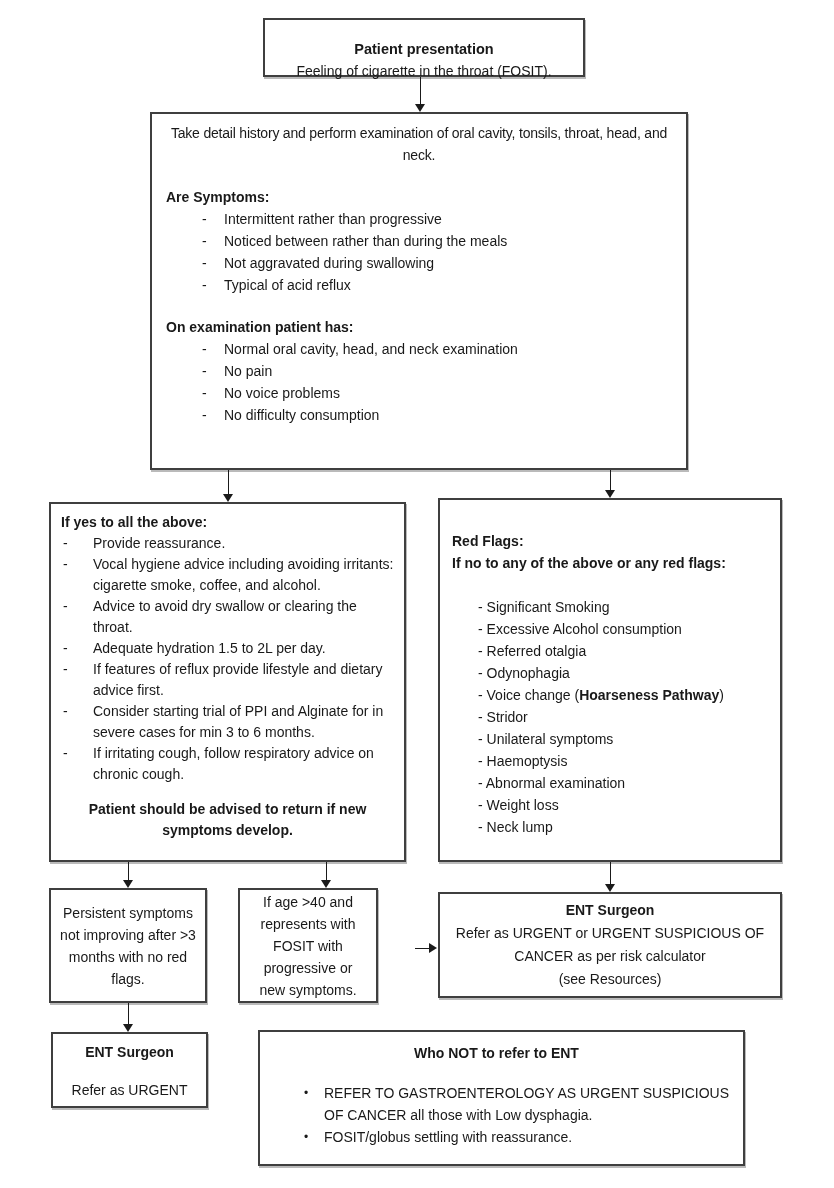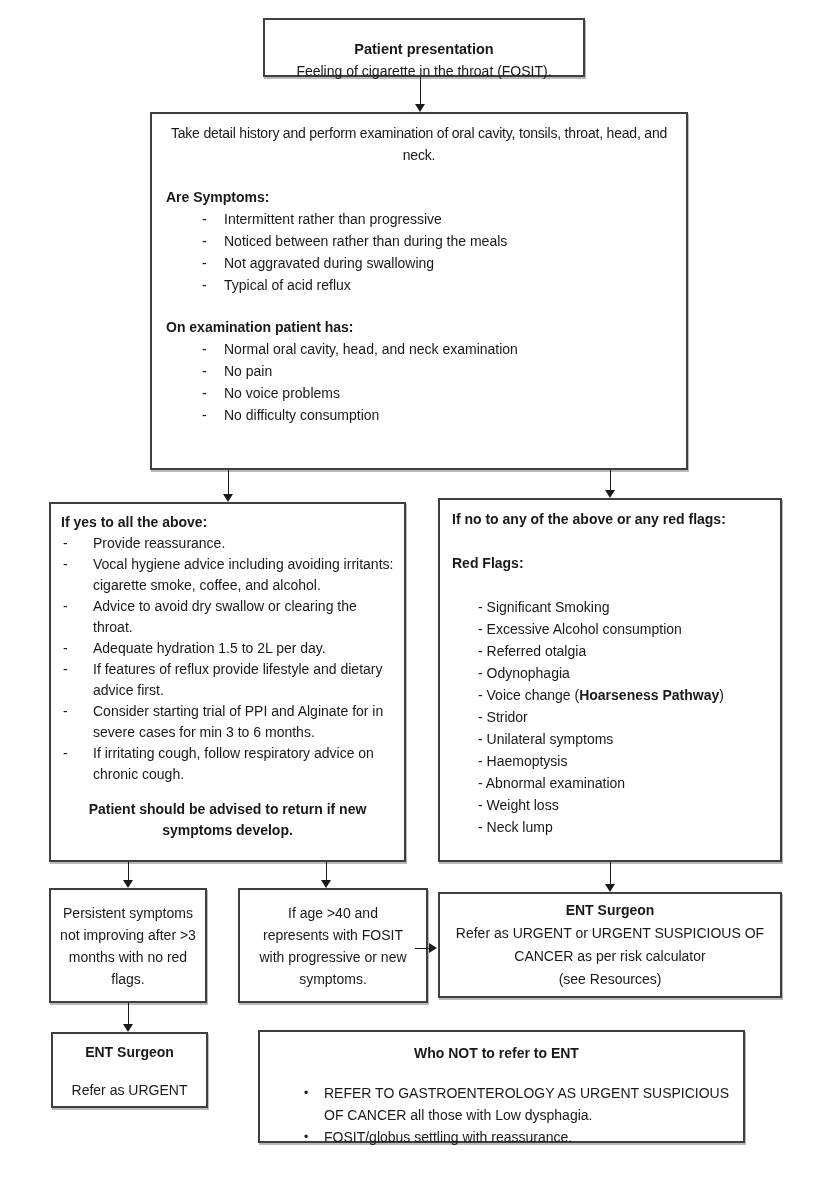--- a/index.html
+++ b/index.html
@@ -36,27 +36,27 @@
 
   .yes-box{left:49px;top:502px;width:357px;height:360px;padding:8px 10px;line-height:21px;}
   .yes-box .dash-list .marker{width:30px;flex:0 0 30px;padding-left:2px;}
   .yes-box .footer{margin-top:14px;padding:0 14px;}
 
   .no-box{left:438px;top:498px;width:344px;height:364px;padding:8px 12px;}
   .no-box .subhead{margin-top:22px;}
   .no-box .rf-list{margin-top:22px;padding-left:26px;}
 
   .persistent-box{left:49px;top:888px;width:158px;height:115px;padding:2px 9px;display:flex;align-items:center;justify-content:center;}
-  .age40-box{left:238px;top:888px;width:190px;height:115px;padding:2px 16px;display:flex;align-items:center;justify-content:center;}
+  .age40-box{left:238px;top:888px;width:140px;height:115px;padding:2px 16px;display:flex;align-items:center;justify-content:center;}
 
   .ent-urgent-box{left:438px;top:892px;width:344px;height:106px;padding:5px 12px;line-height:23px;}
   .ent-routine-box{left:51px;top:1032px;width:157px;height:76px;padding-top:7px;}
   .ent-routine-box .body{margin-top:16px;}
 
-  .whonot-box{left:258px;top:1030px;width:487px;height:113px;padding:10px 10px 10px 0;}
+  .whonot-box{left:258px;top:1030px;width:487px;height:136px;padding:10px 10px 10px 0;}
   .whonot-box .title{margin-bottom:18px;}
   .bullet-list{padding-left:44px;}
   .bullet-list .li{display:flex;}
   .bullet-list .marker{width:20px;flex:0 0 20px;font-size:12px;}
 
   
   .vline{position:absolute;width:1px;background:var(--arrow);}
   .hline{position:absolute;height:1px;background:var(--arrow);}
   .head-down{position:absolute;width:0;height:0;
     border-left:5px solid transparent;border-right:5px solid transparent;
@@ -149,22 +149,22 @@
         </div>
         <div class="li">
           <span class="marker">-</span>
           <span class="txt">If irritating cough, follow respiratory advice on chronic cough.</span>
         </div>
       </div>
     <div class="bold center footer">Patient should be advised to return if new symptoms develop.</div>
   </div>
 
   <div class="box no-box">
+    <div class="bold subhead">Red Flags:</div>
     <div class="bold">If no to any of the above or any red flags:</div>
-    <div class="bold subhead">Red Flags:</div>
     <div class="rf-list">
 
     <div class="li">- Significant Smoking</div>
         <div class="li">- Excessive Alcohol consumption</div>
         <div class="li">- Referred otalgia</div>
         <div class="li">- Odynophagia</div>
       </div>
     <div class="rf-list" style="margin-top:0;"><span>- Voice change (</span><span class="bold">Hoarseness Pathway</span><span>)</span></div>
     <div class="rf-list" style="margin-top:0;">
 

